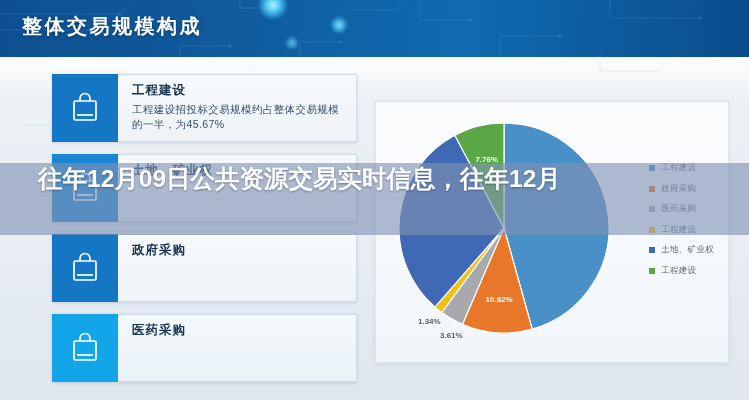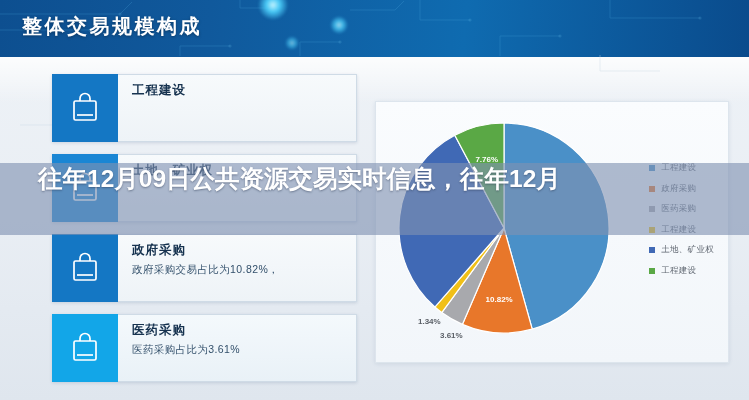--- a/index.html
+++ b/index.html
@@ -179,20 +179,21 @@
     <div class="card c1">
       <div class="card-icon">
         <svg class="bagicon" viewBox="0 0 30 32" fill="none" stroke="#ffffff" stroke-width="1.7">
           <rect x="4" y="9" width="22" height="19" rx="1.5"></rect>
           <path d="M10 9 V6.5 A5 5 0 0 1 20 6.5 V9"></path>
           <line x1="7" y1="23" x2="23" y2="23"></line>
         </svg>
       </div>
       <div class="card-body">
         <div class="card-title">工程建设</div>
+        <div class="card-desc">工程建设招投标交易规模约占整体交易规模的一半，为45.67%</div>
       </div>
     </div>
 
     <div class="card c2">
       <div class="card-icon">
         <svg class="bagicon" viewBox="0 0 30 32" fill="none" stroke="#ffffff" stroke-width="1.7">
           <rect x="4" y="9" width="22" height="19" rx="1.5"></rect>
           <path d="M10 9 V6.5 A5 5 0 0 1 20 6.5 V9"></path>
           <line x1="7" y1="23" x2="23" y2="23"></line>
         </svg>
@@ -205,35 +206,33 @@
     <div class="card c3">
       <div class="card-icon">
         <svg class="bagicon" viewBox="0 0 30 32" fill="none" stroke="#ffffff" stroke-width="1.7">
           <rect x="4" y="9" width="22" height="19" rx="1.5"></rect>
           <path d="M10 9 V6.5 A5 5 0 0 1 20 6.5 V9"></path>
           <line x1="7" y1="23" x2="23" y2="23"></line>
         </svg>
       </div>
       <div class="card-body">
         <div class="card-title">政府采购</div>
-        <div class="card-desc">政府采购交易占比为10.82%，</div>
       </div>
     </div>
 
     <div class="card c4">
       <div class="card-icon">
         <svg class="bagicon" viewBox="0 0 30 32" fill="none" stroke="#ffffff" stroke-width="1.7">
           <rect x="4" y="9" width="22" height="19" rx="1.5"></rect>
           <path d="M10 9 V6.5 A5 5 0 0 1 20 6.5 V9"></path>
           <line x1="7" y1="23" x2="23" y2="23"></line>
         </svg>
       </div>
       <div class="card-body">
         <div class="card-title">医药采购</div>
-        <div class="card-desc">医药采购占比为3.61%</div>
       </div>
     </div>
 
   </div>
 
   <div class="chart-panel">
 
     <div class="pie-wrap">
       <svg class="pie-svg" id="pie" width="245" height="250" viewBox="0 0 245 250">
           <path d="M 122 120 L 122 15 A 105 105 0 0 1 150.21539949435177 221.13798115136635 Z" fill="#4a90c8" stroke="#ffffff" stroke-width="1.2"></path>

